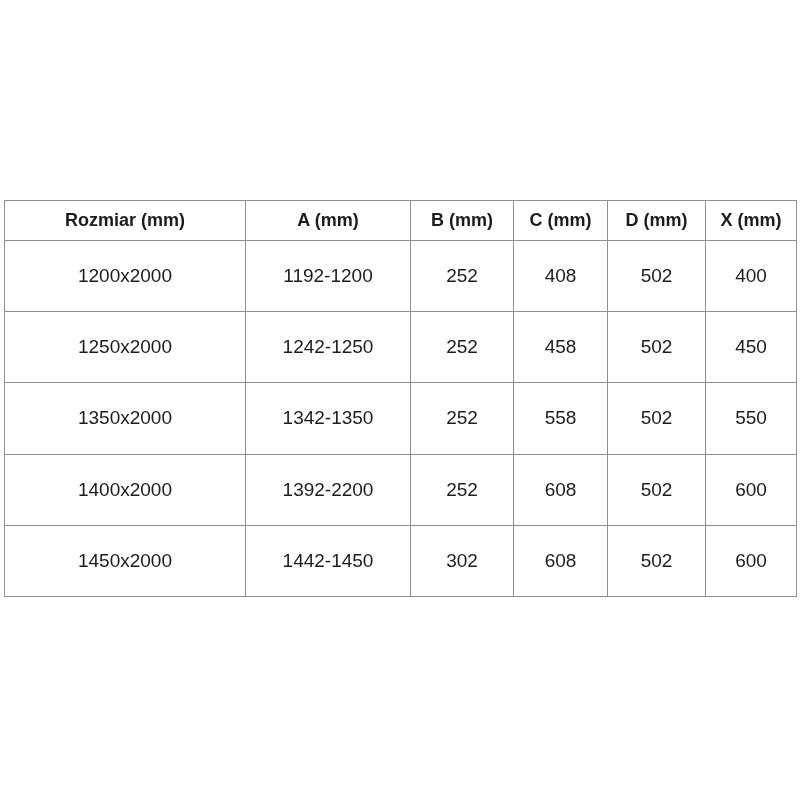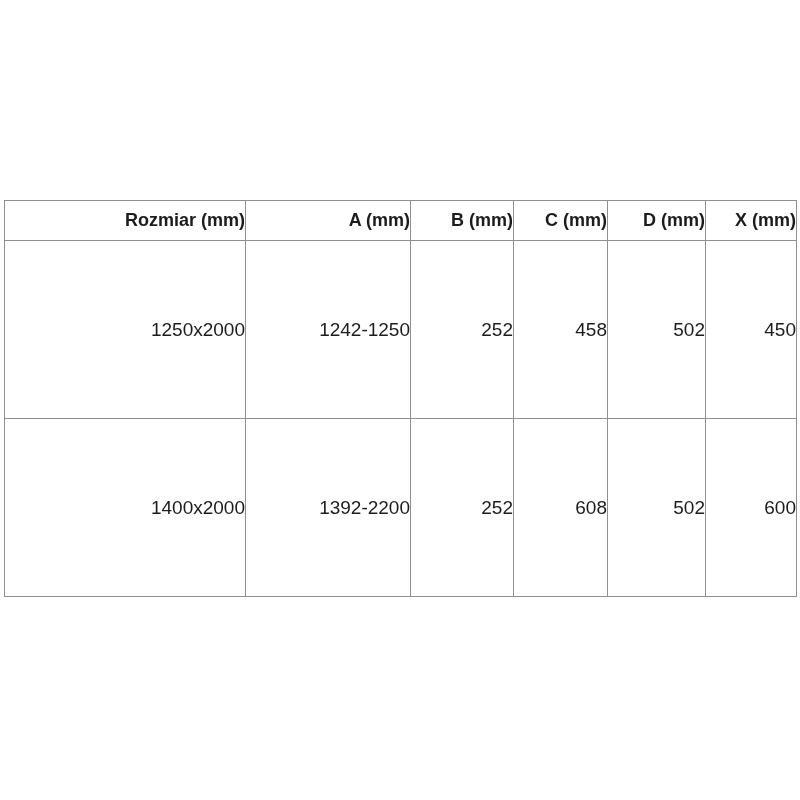--- a/index.html
+++ b/index.html
@@ -23,21 +23,21 @@
     top: 200px;
     width: 792px;
     height: 397px;
     border-collapse: collapse;
     table-layout: fixed;
     background: #ffffff;
   }
   table.spec-table th,
   table.spec-table td {
     border: 1px solid #8f8f8f;
-    text-align: right;
+    text-align: center;
     vertical-align: middle;
     color: #1c1c1c;
     padding: 0;
     overflow: hidden;
     white-space: nowrap;
   }
   table.spec-table th {
     font-size: 18px;
     font-weight: bold;
     height: 39px;
@@ -66,30 +66,54 @@
         <th>Rozmiar (mm)</th>
         <th>A (mm)</th>
         <th>B (mm)</th>
         <th>C (mm)</th>
         <th>D (mm)</th>
         <th>X (mm)</th>
       </tr>
     </thead>
     <tbody>
         <tr>
+          <td>1200x2000</td>
+          <td>1192-1200</td>
+          <td>252</td>
+          <td>408</td>
+          <td>502</td>
+          <td>400</td>
+        </tr>
+        <tr>
           <td>1250x2000</td>
           <td>1242-1250</td>
           <td>252</td>
           <td>458</td>
           <td>502</td>
           <td>450</td>
+        </tr>
+        <tr>
+          <td>1350x2000</td>
+          <td>1342-1350</td>
+          <td>252</td>
+          <td>558</td>
+          <td>502</td>
+          <td>550</td>
         </tr>
         <tr>
           <td>1400x2000</td>
           <td>1392-2200</td>
           <td>252</td>
           <td>608</td>
           <td>502</td>
           <td>600</td>
         </tr>
+        <tr>
+          <td>1450x2000</td>
+          <td>1442-1450</td>
+          <td>302</td>
+          <td>608</td>
+          <td>502</td>
+          <td>600</td>
+        </tr>
       </tbody>
   </table>
 </div>
 
 </body></html>

